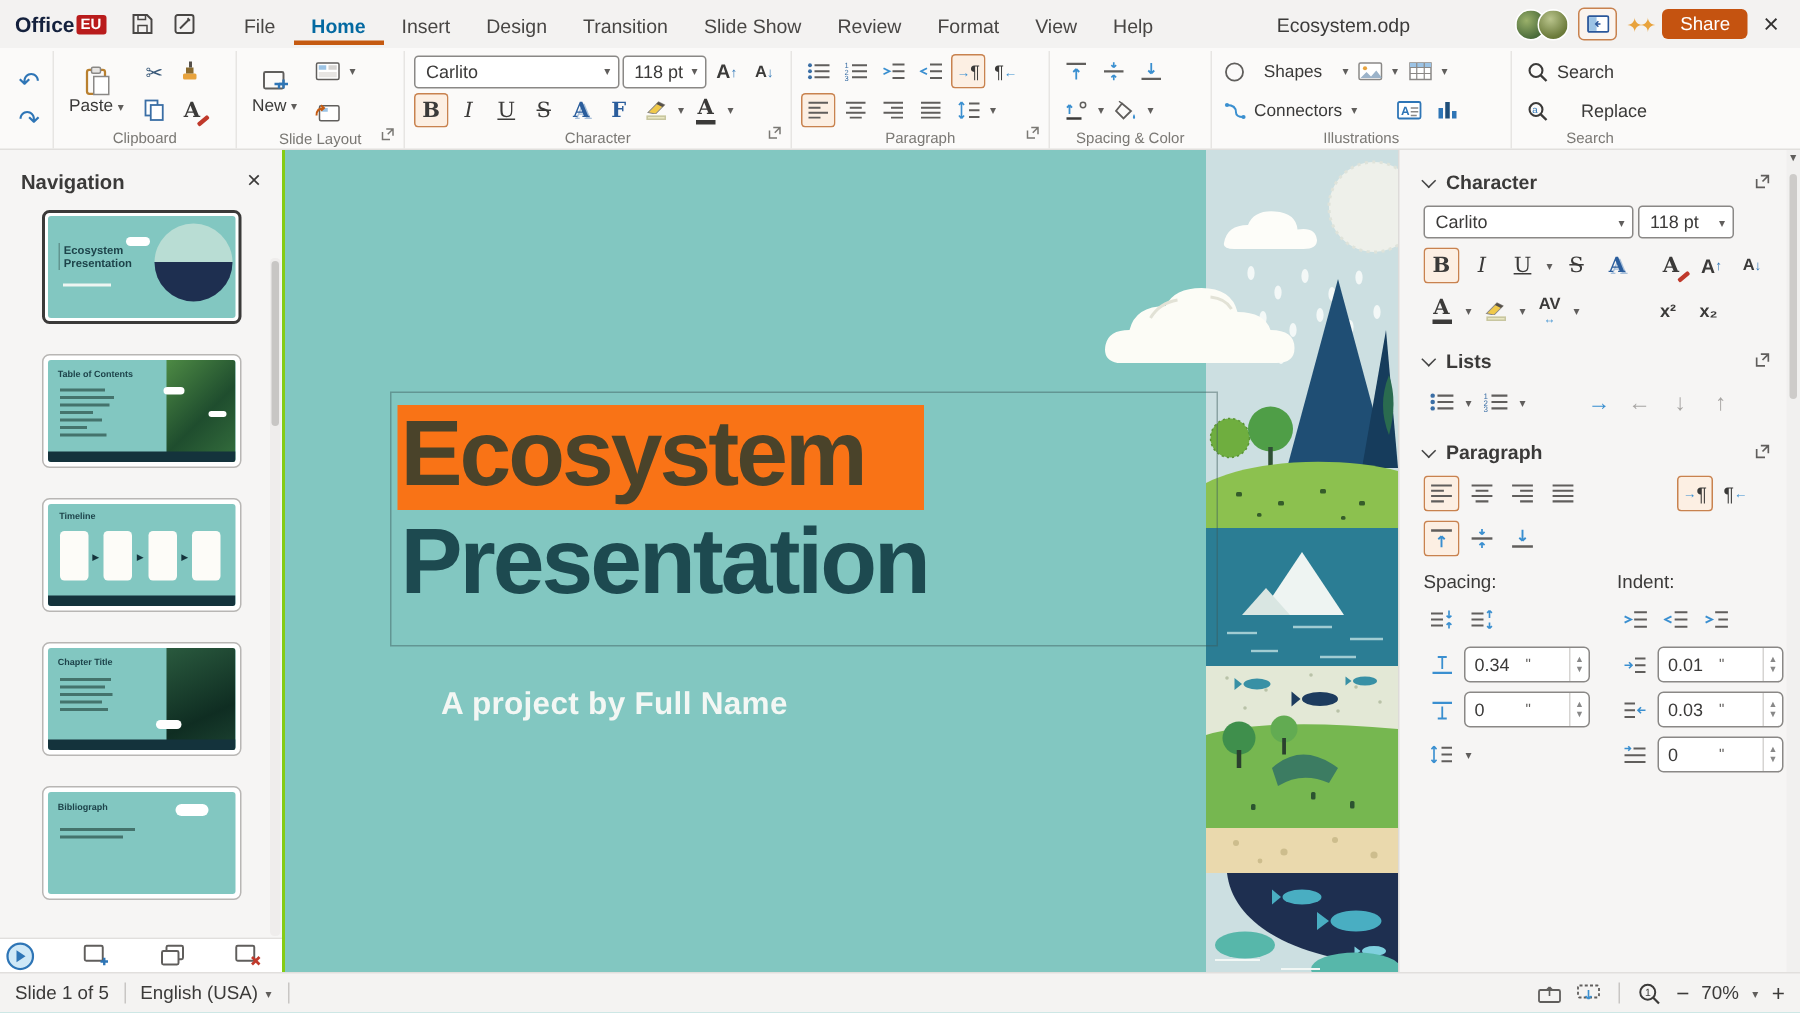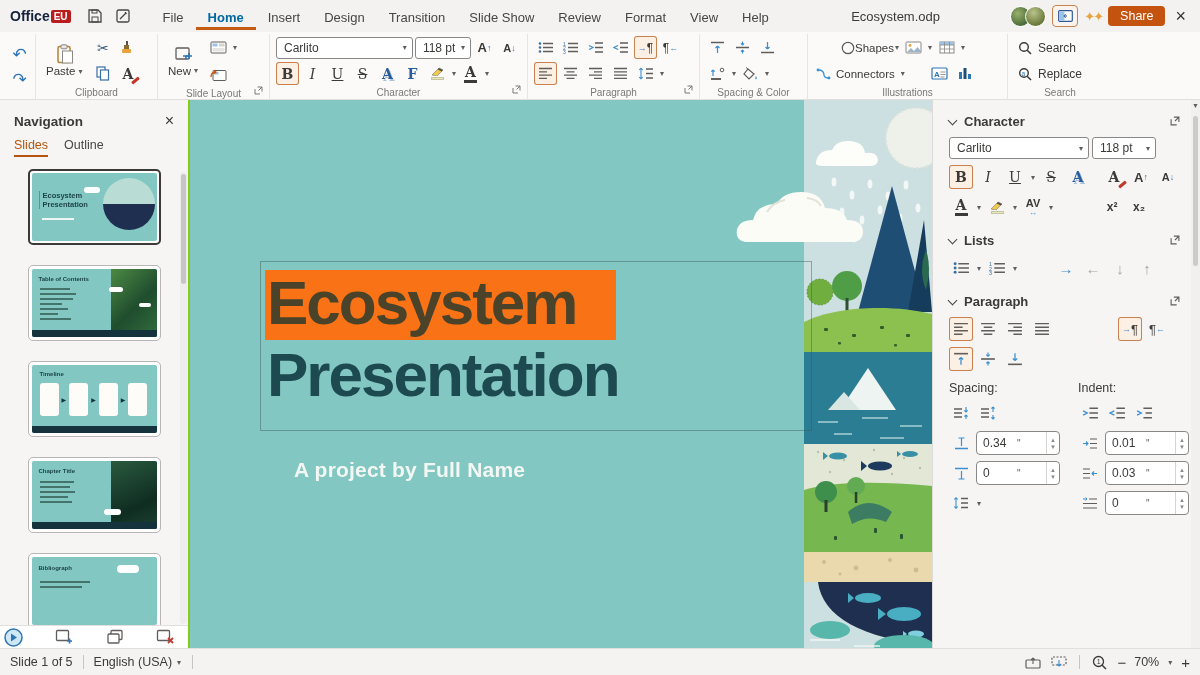--- a/index.html
+++ b/index.html
@@ -454,21 +454,21 @@
           </div>
           <span class="caret">▾</span>
         </div>
       </div>
       <div class="rlabel"><span>Spacing &amp; Color</span></div>
     </div>
 
     <div class="rgroup" style="width:200px;">
       <div class="rrows">
         <div class="rrow">
-          <div class="rbtn" style="width:86px; justify-content:flex-end; gap:0; font-size:11.5px; padding-left:2px;">
+          <div class="rbtn" style="width:86px; justify-content:space-between; gap:0; font-size:11.5px; padding-left:2px;">
             <svg class="icon-svg" width="14" height="14" viewBox="0 0 14 14">
                 <circle cx="7" cy="7" r="5.7" fill="none" stroke="#605e5c" stroke-width="1.2"></circle>
               </svg>
             <span>Shapes</span>
             <span class="caret">▾</span>
           </div>
           <div class="rbtn">
             <svg class="icon-svg" width="17" height="13" viewBox="0 0 17 13">
                 <rect x="1" y="1" width="15" height="11" rx="1" fill="#fff" stroke="#8a8886"></rect>
                 <circle cx="5" cy="4.5" r="1.4" fill="#e8a33d"></circle>
@@ -516,43 +516,39 @@
 
     <div class="rgroup" style="width:104px;">
       <div class="rrows">
         <div class="rrow" style="gap:6px; padding-left:4px; font-size:12px;">
           <svg class="icon-svg" width="14" height="14" viewBox="0 0 14 14">
               <circle cx="6" cy="6" r="4.3" fill="none" stroke="#3b3a39" stroke-width="1.4"></circle>
               <path d="M9.2 9.2 L13 13" stroke="#3b3a39" stroke-width="1.6"></path>
             </svg>
           <span>Search</span>
         </div>
-        <div class="rrow" style="gap:6px; padding-left:4px; font-size:12px;">
+        <div class="rrow" style="gap:22px; padding-left:4px; font-size:12px;">
           <svg class="icon-svg" width="14" height="14" viewBox="0 0 14 14">
               <circle cx="6" cy="6" r="4.3" fill="none" stroke="#3b3a39" stroke-width="1.4"></circle>
               <path d="M9.2 9.2 L13 13" stroke="#3b3a39" stroke-width="1.6"></path>
               <text x="3.5" y="8.5" font-size="6.5" fill="#2e75b6">a</text>
             </svg>
           <span>Replace</span>
         </div>
       </div>
       <div class="rlabel"><span>Search</span></div>
     </div>
   </div>
 
   <div class="main">
 
     <aside class="nav-panel">
       <div class="nav-head">
         <span class="nav-title">Navigation</span>
         <span style="font-size:16px; color:#3b3a39;">×</span>
-      </div>
-      <div class="nav-tabs">
-        <span class="nav-tab active">Slides</span>
-        <span class="nav-tab">Outline</span>
       </div>
       <div class="thumb-list">
 
         <div class="thumb active">
           <div class="thumb-slide">
             <div class="tglobe"></div>
             <div class="tcloud" style="left:52px; top:14px; width:16px; height:6px;"></div>
             <div class="tTitle" style="left:7px; top:18px; width:56px; border-left:1px solid rgba(0,0,0,.25); padding-left:3px;">Ecosystem Presentation</div>
             <div class="tline" style="left:10px; top:45px; width:32px; height:2px; background:#eef5f2;"></div>
           </div>

